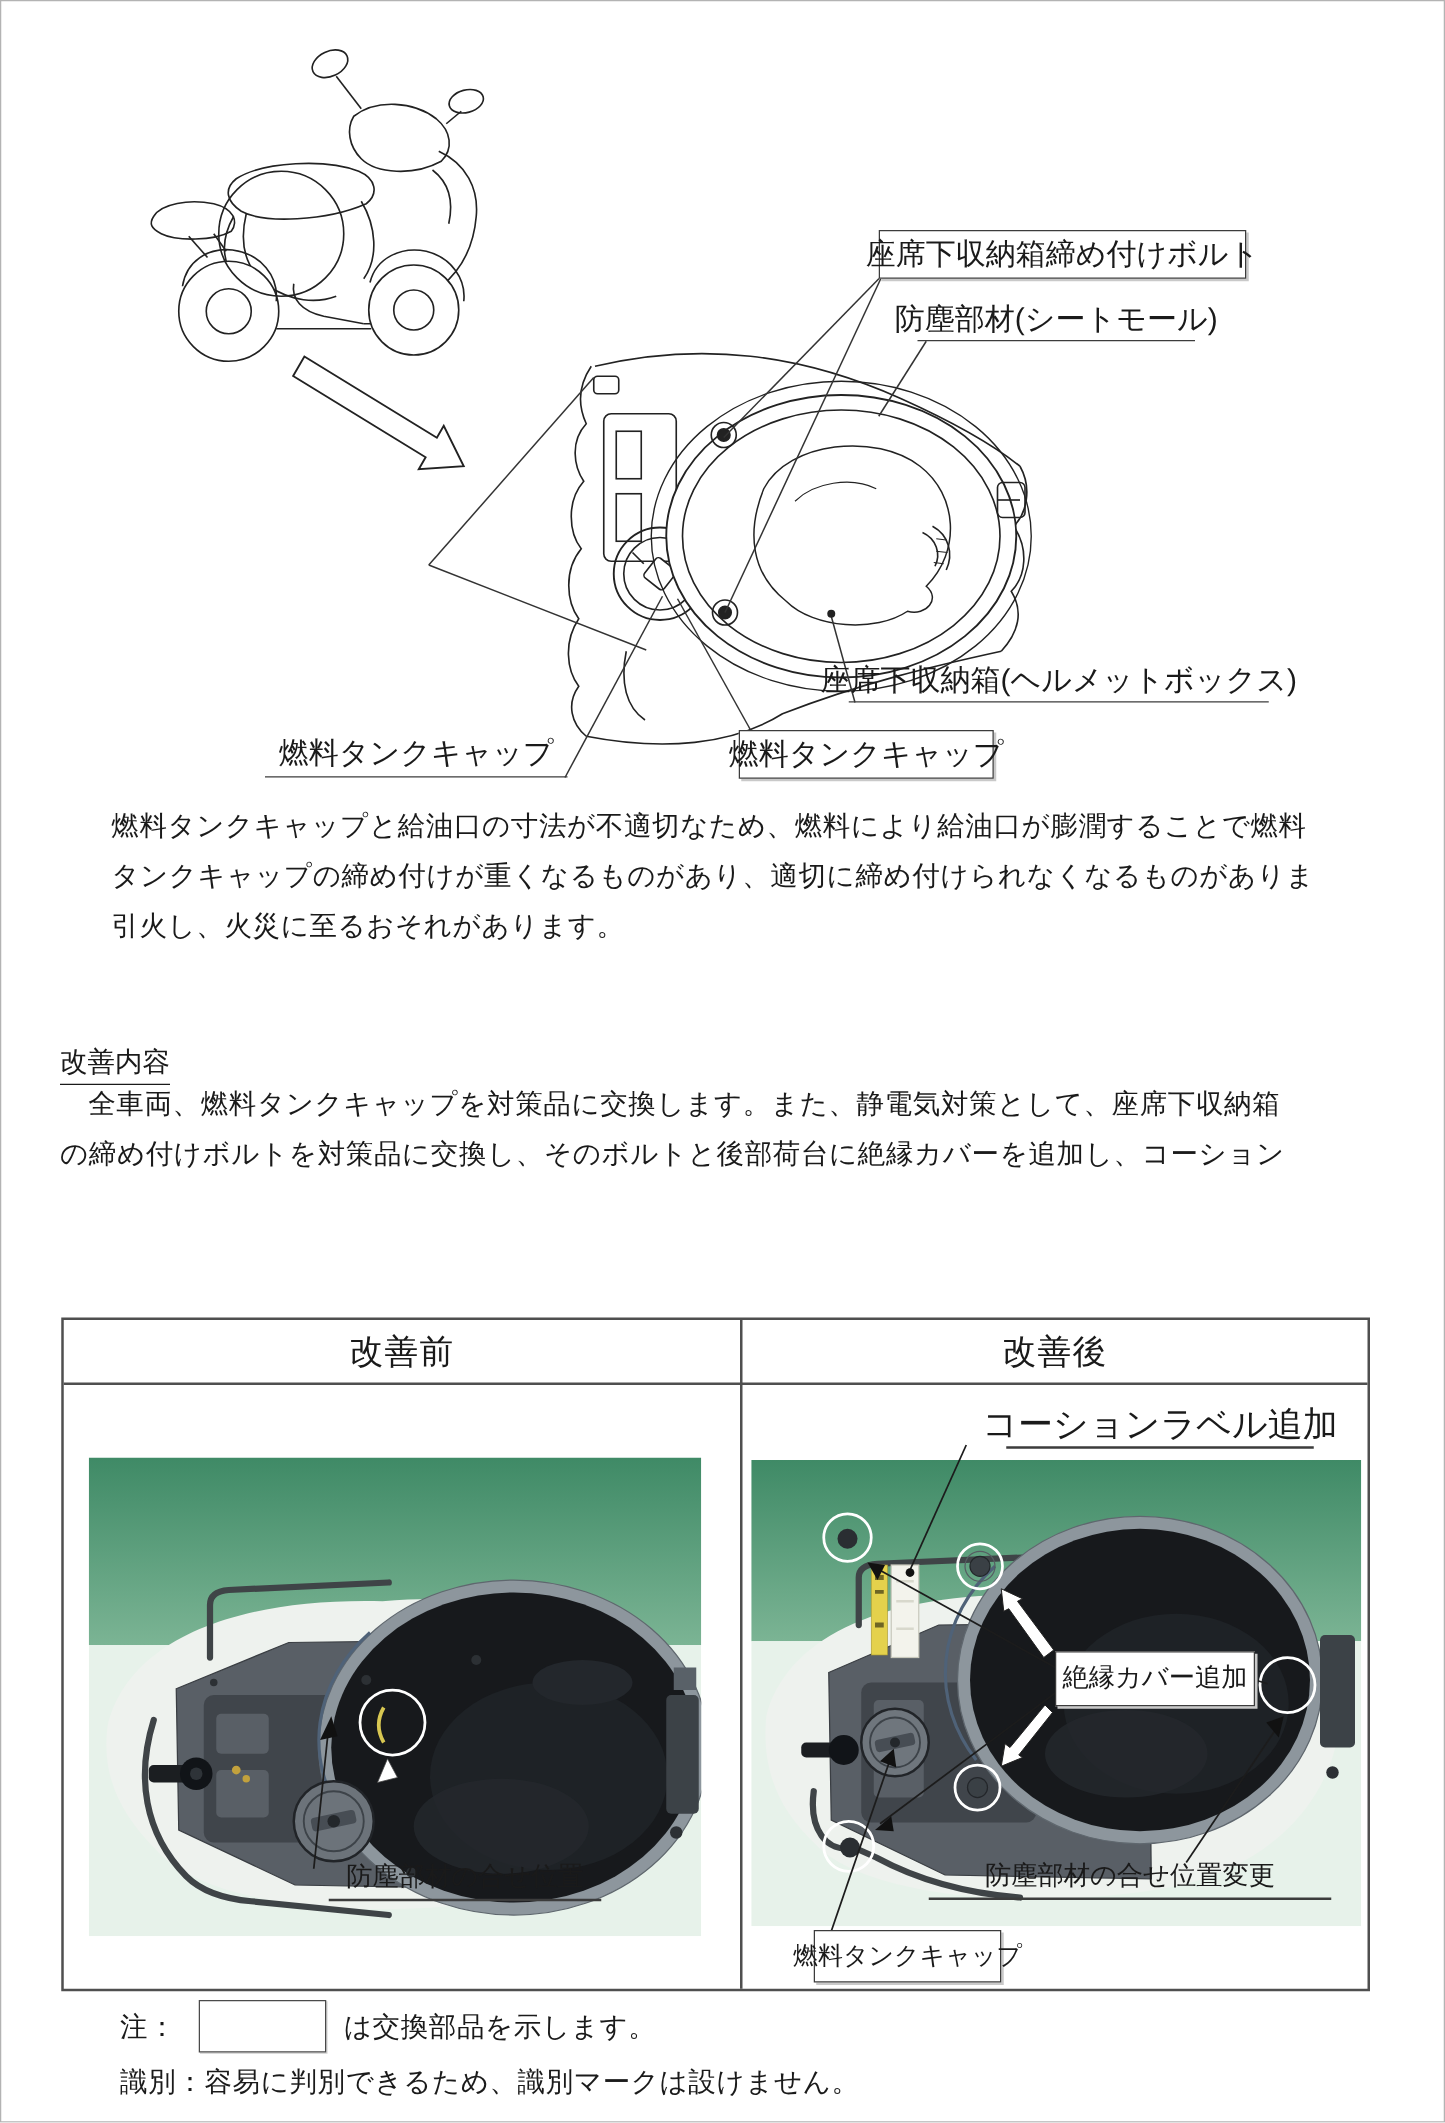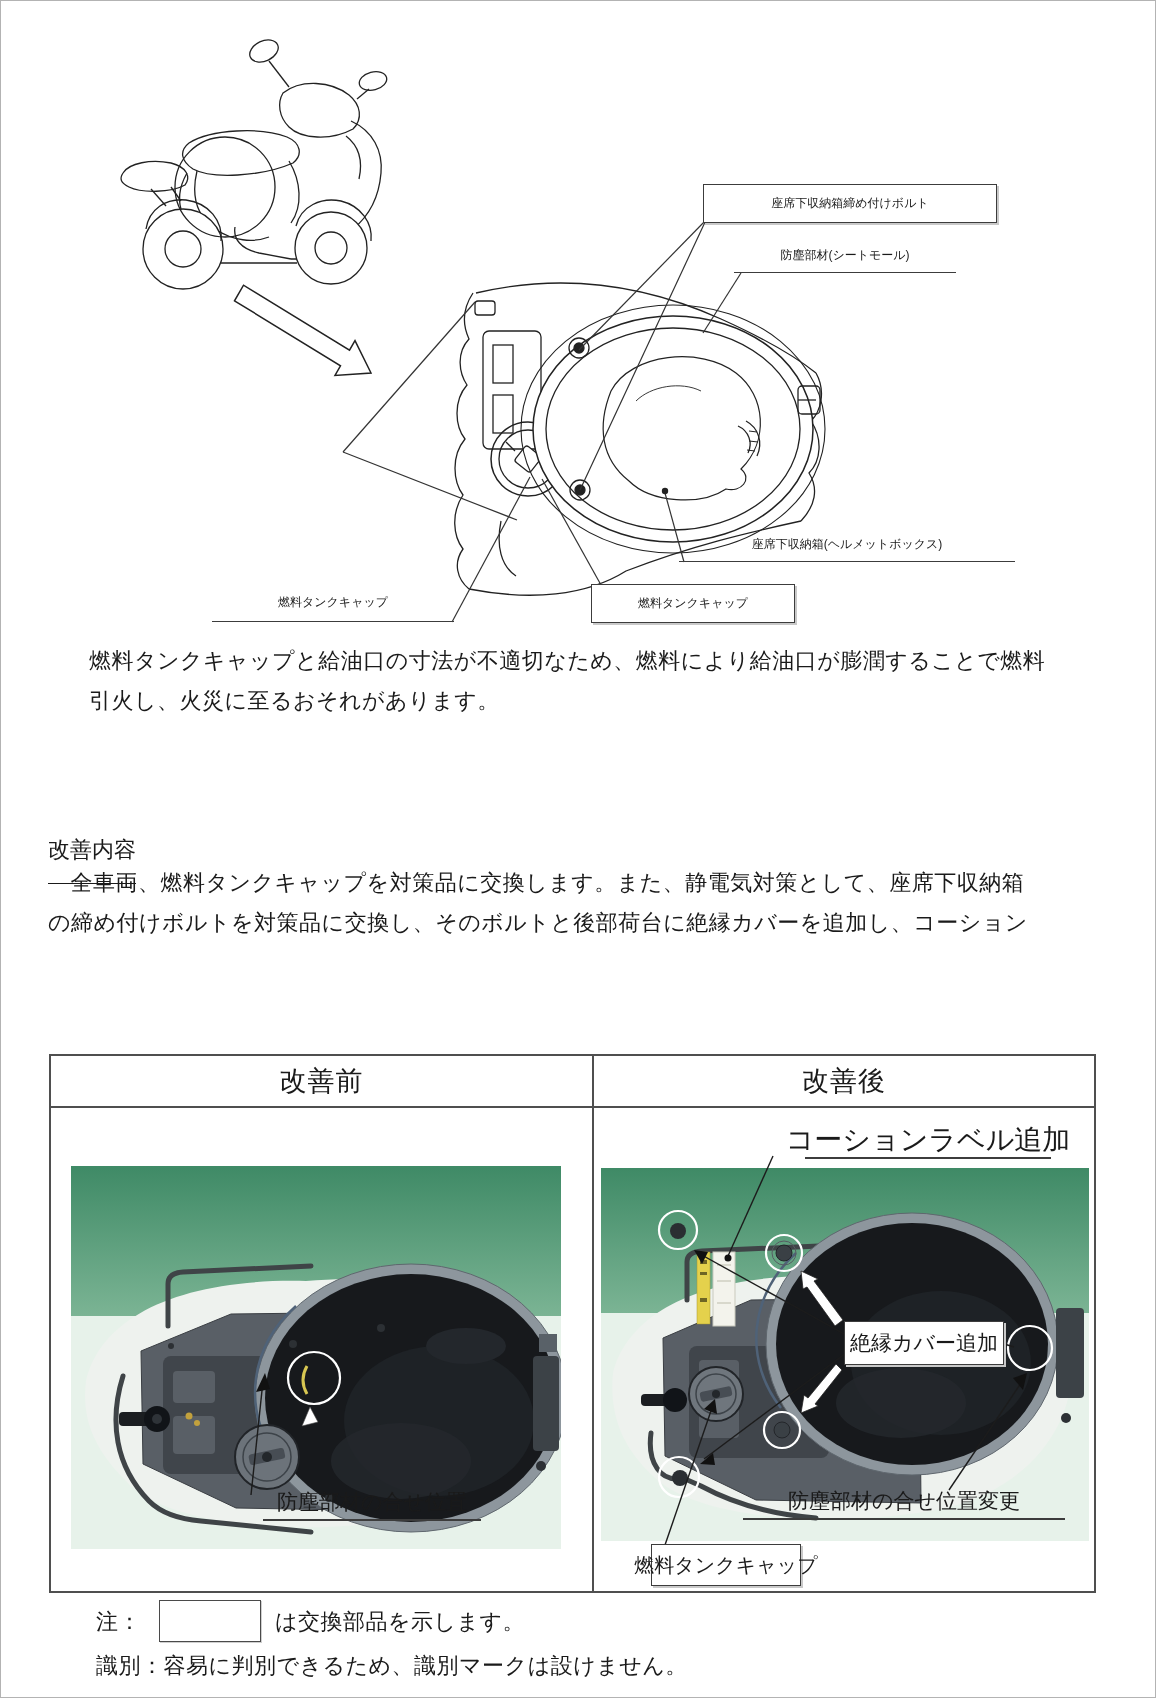--- a/index.html
+++ b/index.html
@@ -1,28 +1,28 @@
 <!DOCTYPE html>
 <html><head>
 <meta charset="utf-8">
 <style>
   html,body{margin:0;padding:0;background:#e8e8e8;}
   .page{position:relative;width:1156px;height:1698px;margin:0 auto;background:#fff;
         border:1px solid #b3b3b3;box-sizing:border-box;overflow:hidden;
         font-family:"Liberation Sans","DejaVu Sans",sans-serif;color:#1a1a1a;}
   .abs{position:absolute;}
   svg{display:block;}
-  .lb{position:absolute;font-size:12px;line-height:1.3;white-space:nowrap;z-index:6;
+  .lb{position:absolute;font-size:24px;line-height:1.3;white-space:nowrap;z-index:6;
       display:flex;align-items:center;justify-content:center;color:#1a1a1a;}
   .lb.box{background:#fff;border:1.4px solid #3c3c3c;box-shadow:2px 2px 0 #c9c9c9;}
   .lb.ul{border-bottom:1.8px solid #3c3c3c;padding-bottom:3px;background:transparent;}
   .bnl{height:40px;font-size:22px;letter-spacing:.5px;white-space:nowrap;}
   .para-line{height:40px;font-size:22px;letter-spacing:.5px;white-space:nowrap;}
   .heading{position:absolute;left:47px;top:834px;font-size:22px;border-bottom:1.6px solid #1a1a1a;
-           padding-bottom:18px;z-index:6;}
+           padding-bottom:2px;z-index:6;}
   .ctable{position:absolute;left:48px;top:1053px;width:1047px;height:539px;
           border:2px solid #4f4f4f;background:#fff;box-sizing:border-box;z-index:1;}
   .ct-headrow{position:absolute;left:0;top:0;right:0;height:50px;border-bottom:2px solid #4f4f4f;}
   .ct-divider{position:absolute;left:541px;top:0;bottom:0;width:2px;background:#4f4f4f;}
   .ct-h{position:absolute;top:0;height:50px;display:flex;align-items:center;justify-content:center;
         font-size:27px;letter-spacing:1px;}
   .photo{position:absolute;z-index:2;}
   .overlay{position:absolute;left:0;top:0;z-index:5;pointer-events:none;}
   .note-text{position:absolute;font-size:22px;letter-spacing:.5px;white-space:nowrap;z-index:6;}
   .swap-box{position:absolute;left:158px;top:1599px;width:100px;height:40px;background:#fff;
@@ -126,20 +126,21 @@
   </svg>
 
   <div class="lb box" style="left:702px;top:183px;width:292px;height:37px">座席下収納箱締め付けボルト</div>
   <div class="lb ul" style="left:733px;top:241px;width:222px;height:27px">防塵部材(シートモール)</div>
   <div class="lb ul" style="left:678px;top:530px;width:336px;height:27px">座席下収納箱(ヘルメットボックス)</div>
   <div class="lb ul" style="left:211px;top:586px;width:242px;height:31px">燃料タンクキャップ</div>
   <div class="lb box" style="left:590px;top:583px;width:202px;height:37px">燃料タンクキャップ</div>
 
   <div class="abs" style="left:88px;top:645px;width:980px;z-index:6">
     <div class="bnl">燃料タンクキャップと給油口の寸法が不適切なため、燃料により給油口が膨潤することで燃料</div>
+    <div class="bnl">タンクキャップの締め付けが重くなるものがあり、適切に締め付けられなくなるものがありま</div>
     <div class="bnl">引火し、火災に至るおそれがあります。</div>
   </div>
 
   <div class="heading">改善内容</div>
   <div class="abs" style="left:47px;top:867px;width:1070px;z-index:6">
     <div class="para-line">　全車両、燃料タンクキャップを対策品に交換します。また、静電気対策として、座席下収納箱</div>
     <div class="para-line">の締め付けボルトを対策品に交換し、そのボルトと後部荷台に絶縁カバーを追加し、コーション</div>
   </div>
 
   <div class="ctable">

